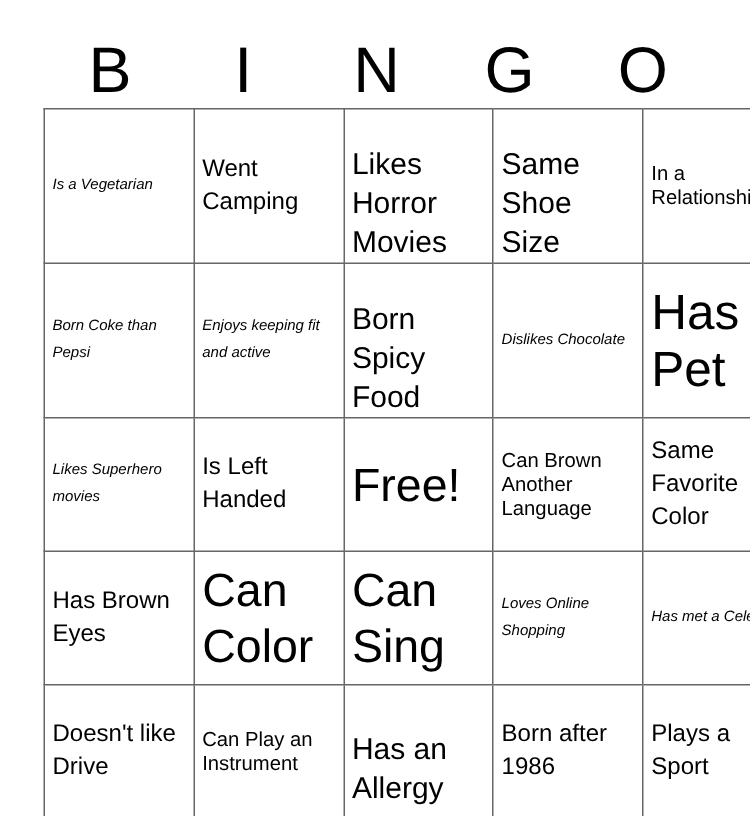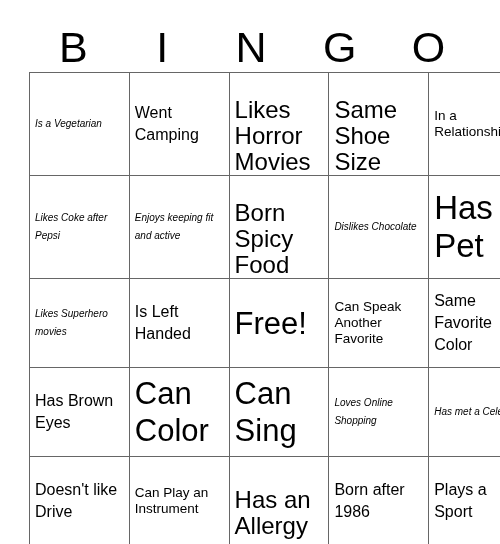--- a/index.html
+++ b/index.html
@@ -55,21 +55,21 @@
     color: #000000;
     background: #ffffff;
   }
   .cell-inner {
     display: block;
     width: 100%;
   }
   .fs-13 { font-size: 13.5px; line-height: 16px; }
   .fs-15 { font-size: 10px; line-height: 18px; font-style: italic; }
   .fs-18 { font-size: 16px; line-height: 22px; }
-  .fs-22 { font-size: 24px; line-height: 26px; margin-top: 24px; }
+  .fs-22 { font-size: 20px; line-height: 26px; margin-top: 24px; }
   .fs-31 { font-size: 31px; line-height: 37px; }
   .fs-33 { font-size: 33px; line-height: 38px; }
 </style>
 </head>
 <body>
 
 <div id="bingo-card">
 
   <div id="bingo-header">
     <div class="header-letter">B</div>
@@ -93,21 +93,21 @@
           </td>
         <td>
             <span class="cell-inner fs-22">Same Shoe Size</span>
           </td>
         <td>
             <span class="cell-inner fs-13">In a Relationship</span>
           </td>
       </tr>
       <tr>
         <td>
-            <span class="cell-inner fs-15">Likes Coke after Pepsi</span>
+            <span class="cell-inner fs-15">Born Coke than Pepsi</span>
           </td>
         <td>
             <span class="cell-inner fs-15">Enjoys keeping fit and active</span>
           </td>
         <td>
             <span class="cell-inner fs-22">Born Spicy Food</span>
           </td>
         <td>
             <span class="cell-inner fs-15">Dislikes Chocolate</span>
           </td>
@@ -119,21 +119,21 @@
         <td>
             <span class="cell-inner fs-15">Likes Superhero movies</span>
           </td>
         <td>
             <span class="cell-inner fs-18">Is Left Handed</span>
           </td>
         <td>
             <span class="cell-inner fs-31">Free!</span>
           </td>
         <td>
-            <span class="cell-inner fs-13">Can Speak Another Favorite</span>
+            <span class="cell-inner fs-13">Can Brown Another Language</span>
           </td>
         <td>
             <span class="cell-inner fs-18">Same Favorite Color</span>
           </td>
       </tr>
       <tr>
         <td>
             <span class="cell-inner fs-18">Has Brown Eyes</span>
           </td>
         <td>

